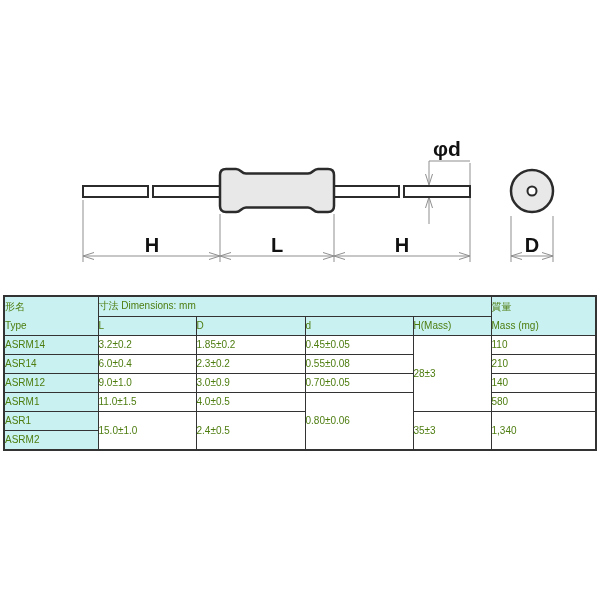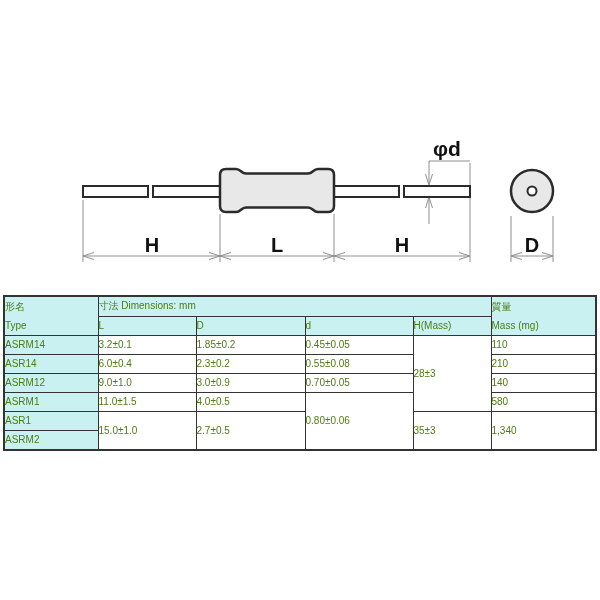--- a/index.html
+++ b/index.html
@@ -102,21 +102,21 @@
       </tr>
       <tr>
         <th class="c">L</th>
         <th class="c">D</th>
         <th class="c">d</th>
         <th class="c">H(Mass)</th>
       </tr>
 
       <tr>
         <td class="c">ASRM14</td>
-        <td>3.2±0.1</td>
+        <td>3.2±0.2</td>
         <td>1.85±0.2</td>
         <td>0.45±0.05</td>
         <td rowspan="4">28±3</td>
         <td>110</td>
       </tr>
       <tr>
         <td class="c">ASR14</td>
         <td>6.0±0.4</td>
         <td>2.3±0.2</td>
         <td>0.55±0.08</td>
@@ -132,21 +132,21 @@
       <tr>
         <td class="c">ASRM1</td>
         <td>11.0±1.5</td>
         <td>4.0±0.5</td>
         <td rowspan="3">0.80±0.06</td>
         <td>580</td>
       </tr>
       <tr>
         <td class="c">ASR1</td>
         <td rowspan="2">15.0±1.0</td>
-        <td rowspan="2">2.7±0.5</td>
+        <td rowspan="2">2.4±0.5</td>
         <td rowspan="2">35±3</td>
         <td rowspan="2">1,340</td>
       </tr>
       <tr>
         <td class="c">ASRM2</td>
       </tr>
     </tbody>
   </table>
 </div>
 

